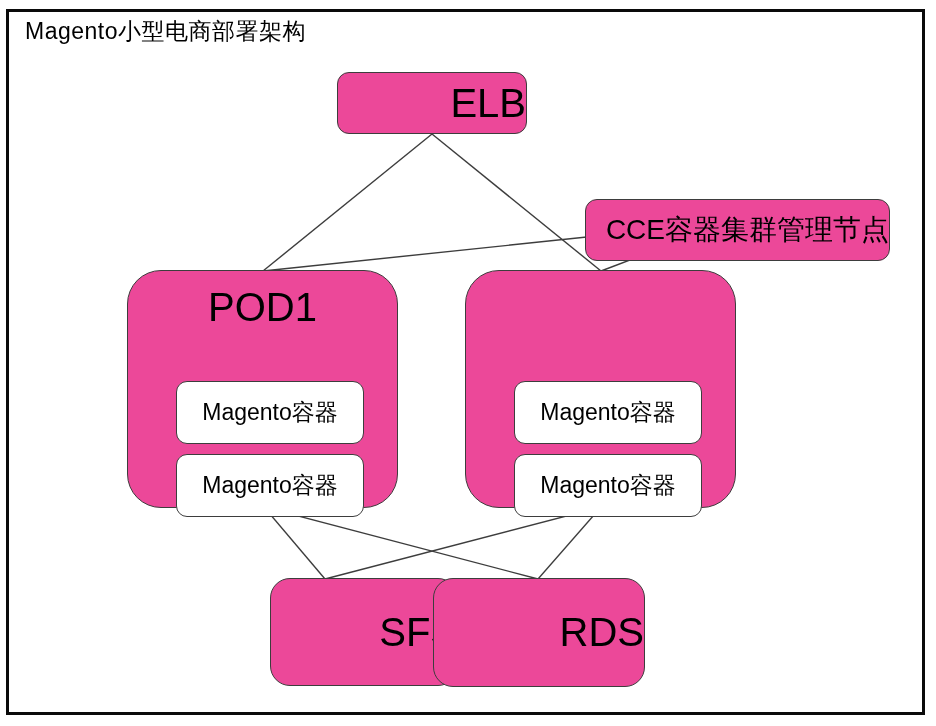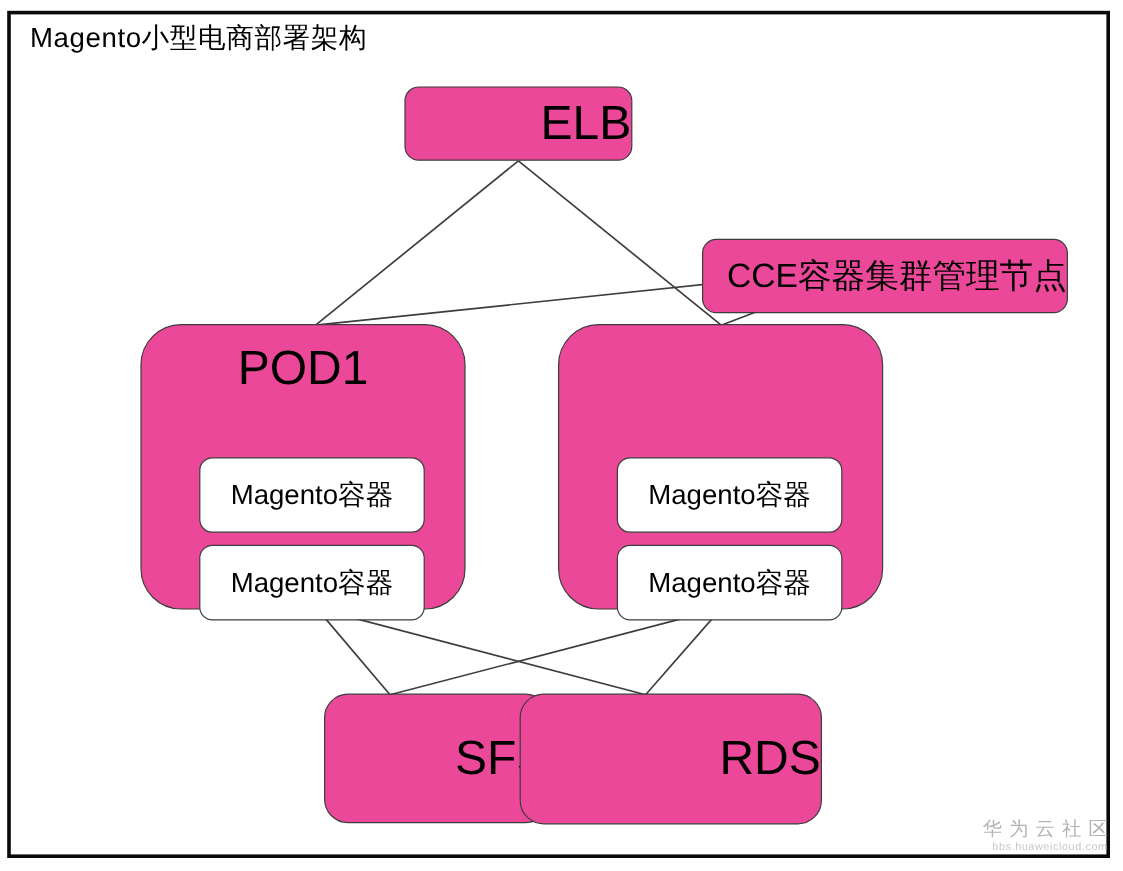--- a/index.html
+++ b/index.html
@@ -66,21 +66,21 @@
     border-radius: 12px;
     font-size: 28px;
     white-space: nowrap;
     margin-top: 47px;
   }
   .node-pod {
     top: 270px; width: 271px; height: 238px;
     border-radius: 34px;
     display: block;
   }
-  .node-pod1 { left: 117px; }
+  .node-pod1 { left: 127px; }
   .node-pod2 { left: 465px; }
   .pod-label {
     position: absolute;
     left: 0; right: 0; top: 14px;
     height: 44px;
     line-height: 44px;
     font-size: 40px;
     text-align: center;
   }
   .container-box {
@@ -101,21 +101,21 @@
   }
   .container-box.first  { top: 74px; }
   .container-box.second { top: 147px; }
   .node-sfs {
     left: 230px; top: 578px; width: 188px; height: 108px;
     border-radius: 20px;
     font-size: 40px;
     margin-left: 40px;
   }
   .node-rds {
-    left: 433px; top: 578px; width: 252px; height: 109px;
+    left: 433px; top: 578px; width: 212px; height: 109px;
     border-radius: 20px;
     font-size: 40px;
   }
   .watermark {
     position: absolute;
     right: 13px;
     top: 683px;
     text-align: right;
     line-height: 1.1;
   }
@@ -181,18 +181,14 @@
   </div>
 
   <div class="node node-sfs">
     <span>SFS</span>
   </div>
 
   <div class="node node-rds">
     <span>RDS</span>
   </div>
 
-  <div class="watermark">
-    <div class="watermark-text">华为云社区</div>
-    <div class="watermark-url">bbs.huaweicloud.com</div>
-  </div>
 
 </div>
 
 </body></html>

